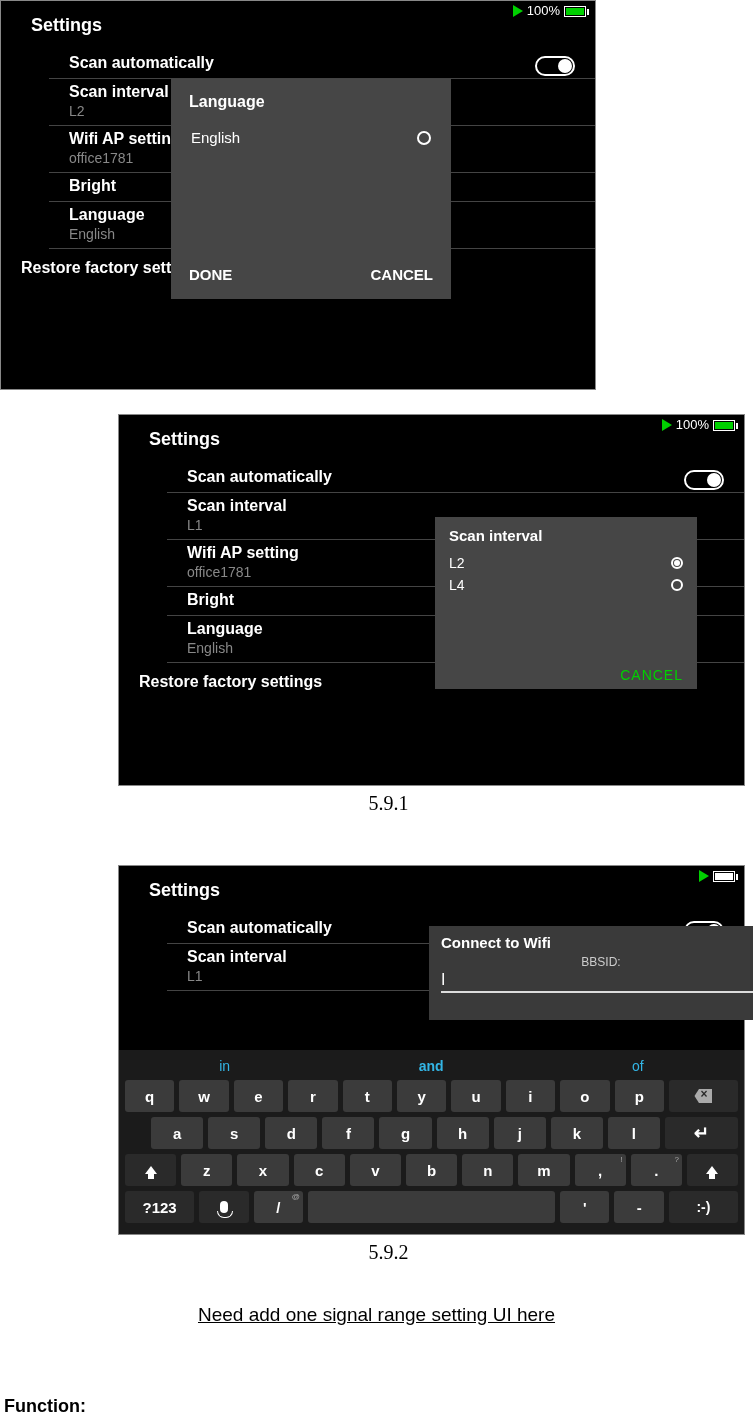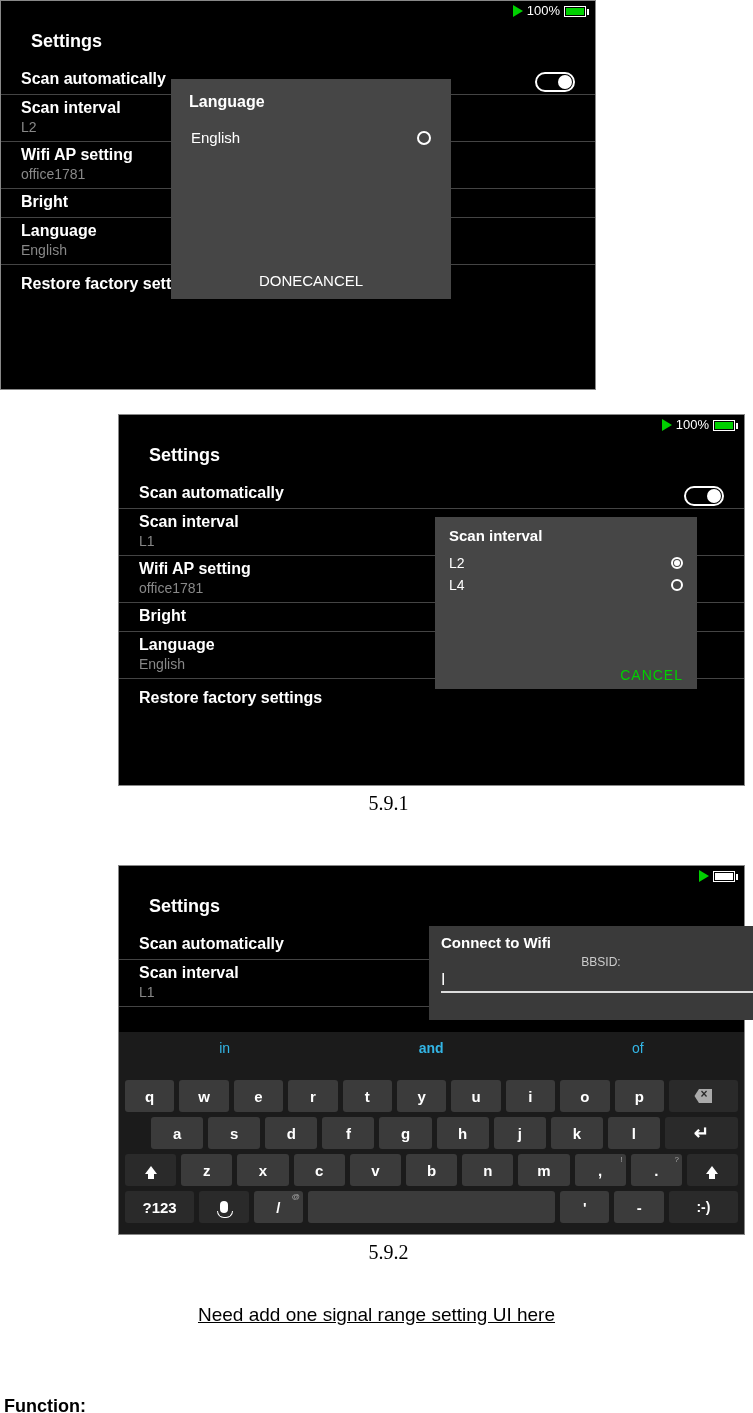--- a/index.html
+++ b/index.html
@@ -13,58 +13,58 @@
   .dev3 { width: 627px; height: 370px; margin-left: 118px; margin-top: 50px; }
 
   .statusbar { position: absolute; top: 2px; right: 6px; font-size: 13px; color: #fff; display: flex; align-items: center; gap: 4px; }
   .play-icon { width: 0; height: 0; border-left: 10px solid #00d000; border-top: 6px solid transparent; border-bottom: 6px solid transparent; display: inline-block; }
   .batt { display: inline-block; }
   .batt-body { display: inline-block; width: 22px; height: 11px; border: 1px solid #fff; position: relative; vertical-align: middle; }
   .batt-body.green::after { content:""; position:absolute; left:1px; top:1px; bottom:1px; right:1px; background:#00d000; }
   .batt-body.white::after { content:""; position:absolute; left:1px; top:1px; bottom:1px; right:1px; background:#fff; }
   .batt-tip { display:inline-block; width:2px; height:6px; background:#fff; vertical-align:middle; margin-left:1px; }
 
-  .title { font-weight: bold; font-size: 18px; padding: 30px 0 14px 30px; }
-  .row { padding: 4px 20px 6px 20px; border-bottom: 1px solid #444; position: relative; }
+  .title { font-weight: bold; font-size: 18px; padding: 14px 0 14px 30px; }
+  .row { padding: 4px 20px 6px 20px; border-bottom: 1px solid #444; position: relative; margin-left: 48px; }
   .row-label { font-weight: bold; font-size: 16px; }
   .row-sub { color: #888; font-size: 14px; margin-top: 2px; }
   .restore { font-weight: bold; font-size: 16px; padding: 10px 20px; }
 
   .toggle { position: absolute; right: 20px; top: 6px; width: 40px; height: 20px; border: 2px solid #fff; border-radius: 12px; }
   .toggle .knob { position: absolute; right: 1px; top: 1px; width: 14px; height: 14px; background: #fff; border-radius: 50%; }
 
   
   .modal { position: absolute; background: #464646; color: #fff; }
   .modal1 { left: 170px; top: 78px; width: 280px; height: 220px; padding: 14px 18px; }
   .modal1 .m-title { font-weight: bold; font-size: 16px; margin-bottom: 14px; }
   .modal1 .opt { display:flex; justify-content:space-between; align-items:center; padding:4px 2px; font-size:15px; }
   .modal1 .radio { width:14px; height:14px; border:2px solid #fff; border-radius:50%; position:relative; }
   .modal1 .radio.sel::after { content:""; position:absolute; left:2px; top:2px; right:2px; bottom:2px; background:#fff; border-radius:50%; }
-  .modal1 .btnrow { position:absolute; bottom:10px; left:18px; right:18px; display:flex; justify-content:center; font-weight:normal; font-size:15px; }
+  .modal1 .btnrow { position:absolute; bottom:16px; left:18px; right:18px; display:flex; justify-content:space-between; font-weight:bold; font-size:15px; }
 
   .modal2 { left: 316px; top: 102px; width: 262px; height: 172px; padding: 10px 14px; }
   .modal2 .m-title { font-weight: bold; font-size: 15px; margin-bottom: 8px; }
   .modal2 .opt { display:flex; justify-content:space-between; align-items:center; padding:3px 0; font-size:14px; }
   .modal2 .radio { width:12px; height:12px; border:2px solid #fff; border-radius:50%; position:relative; }
   .modal2 .radio.sel::after { content:""; position:absolute; left:1px; top:1px; right:1px; bottom:1px; background:#fff; border-radius:50%; }
   .modal2 .cancel { position:absolute; bottom:6px; right:14px; color:#00d000; font-size:14px; letter-spacing:1px; }
 
   .modal3 { left: 310px; top: 60px; width: 344px; height: 94px; padding: 8px 12px; background:#3a3a3a; }
   .modal3 .m-title { font-weight:bold; font-size:15px; margin-bottom:4px; }
   .modal3 .field-label { font-size:12px; color:#ccc; margin-bottom:2px;text-align:center; }
   .modal3 .input { border-bottom:2px solid #ddd; height:22px; font-size:16px; color:#fff; }
 
   .caption { text-align: center; font-family: "Times New Roman", serif; font-size: 20px; margin-top: 6px; margin-left: 24px; }
 
   .note { text-align: center; font-size: 19px; margin-top: 40px; text-decoration: underline; }
   .func { font-weight: bold; font-size: 18px; margin-top: 70px; margin-left: 4px; }
 
   
   .kbd { position:absolute; left:0; right:0; bottom:0; background:#1b1b1b; padding:6px 6px 6px 6px; }
-  .sugg { display:flex; justify-content:space-around; color:#33b5e5; font-size:14px; padding:2px 0 24px 0; }
+  .sugg { display:flex; justify-content:space-around; color:#33b5e5; font-size:14px; padding:2px 0 6px 0; }
   .sugg .mid { font-weight:bold; }
   .krow { display:flex; gap:5px; margin-bottom:5px; align-items:center; }
   .krow.center { padding-left:26px; padding-right:0; }
   .key { background:#3b3b3b; color:#fff; height:32px; border-radius:3px; display:flex; align-items:center; justify-content:center; font-size:15px; font-weight:bold; flex:1; position:relative; }
   .key.dark { background:#2a2a2a; }
   .key.wide { flex:1.4; }
   .key.space { flex:5; background:#3b3b3b; }
   .key .sup { position:absolute; top:1px; right:3px; font-size:8px; color:#aaa; font-weight:normal; }
   .shift-icon { width:0;height:0;border-left:6px solid transparent;border-right:6px solid transparent;border-bottom:8px solid #fff; position:relative; }
   .shift-icon::after { content:""; position:absolute; left:-3px; top:8px; width:6px; height:5px; background:#fff; }

